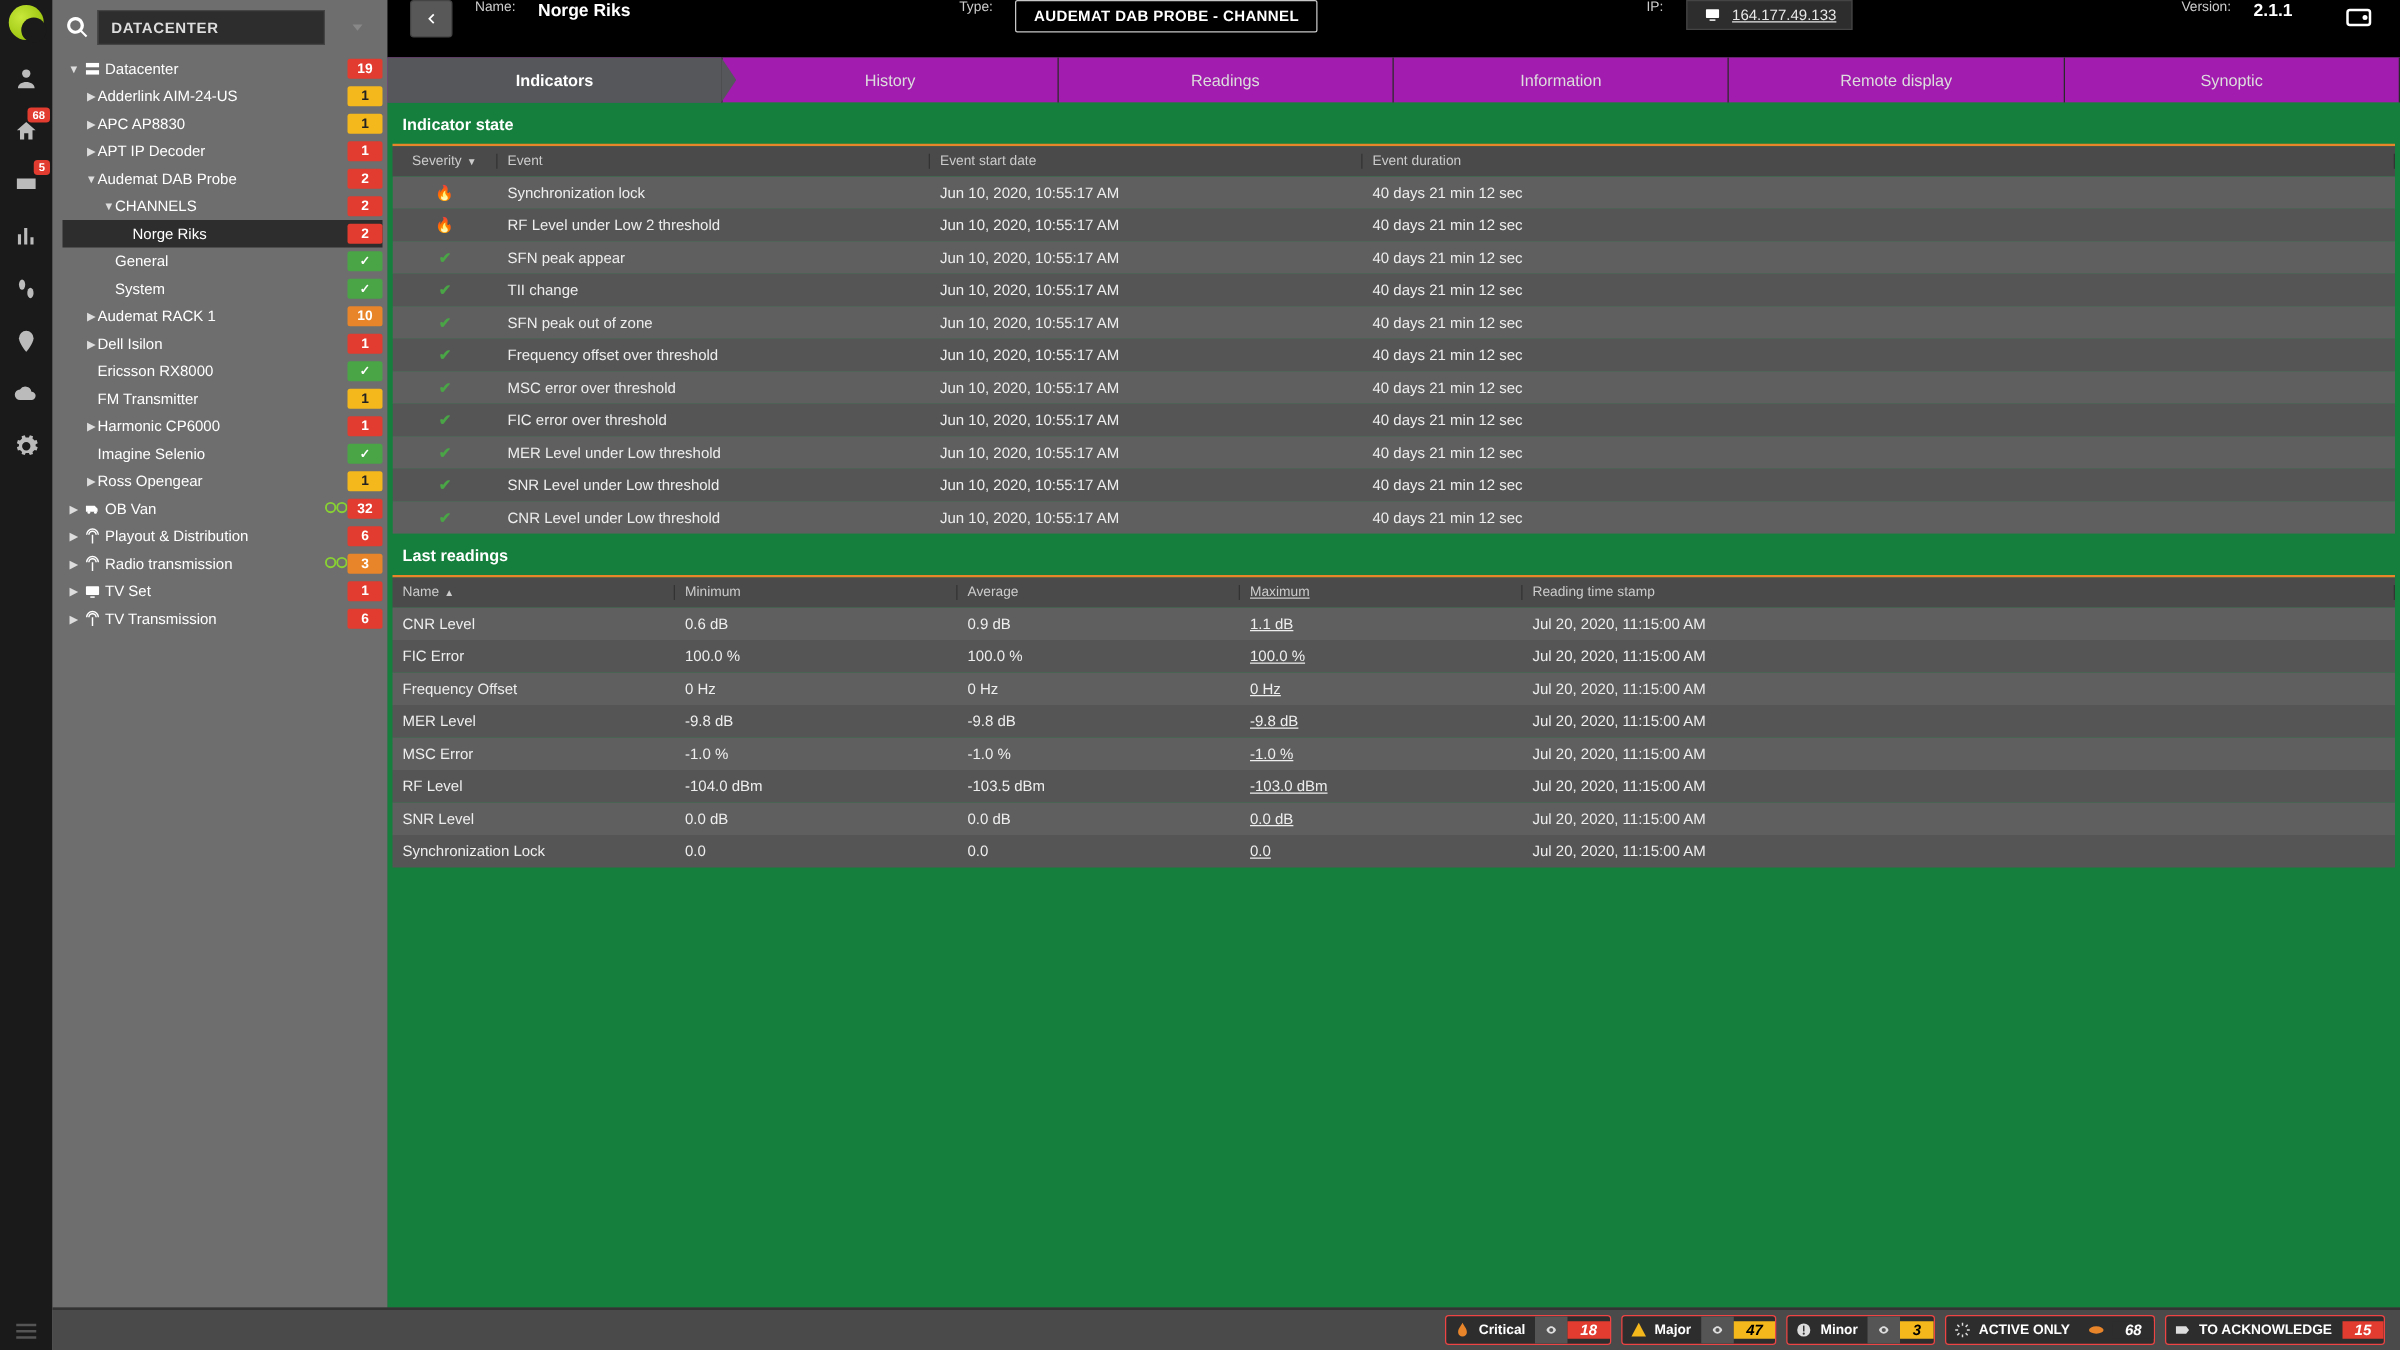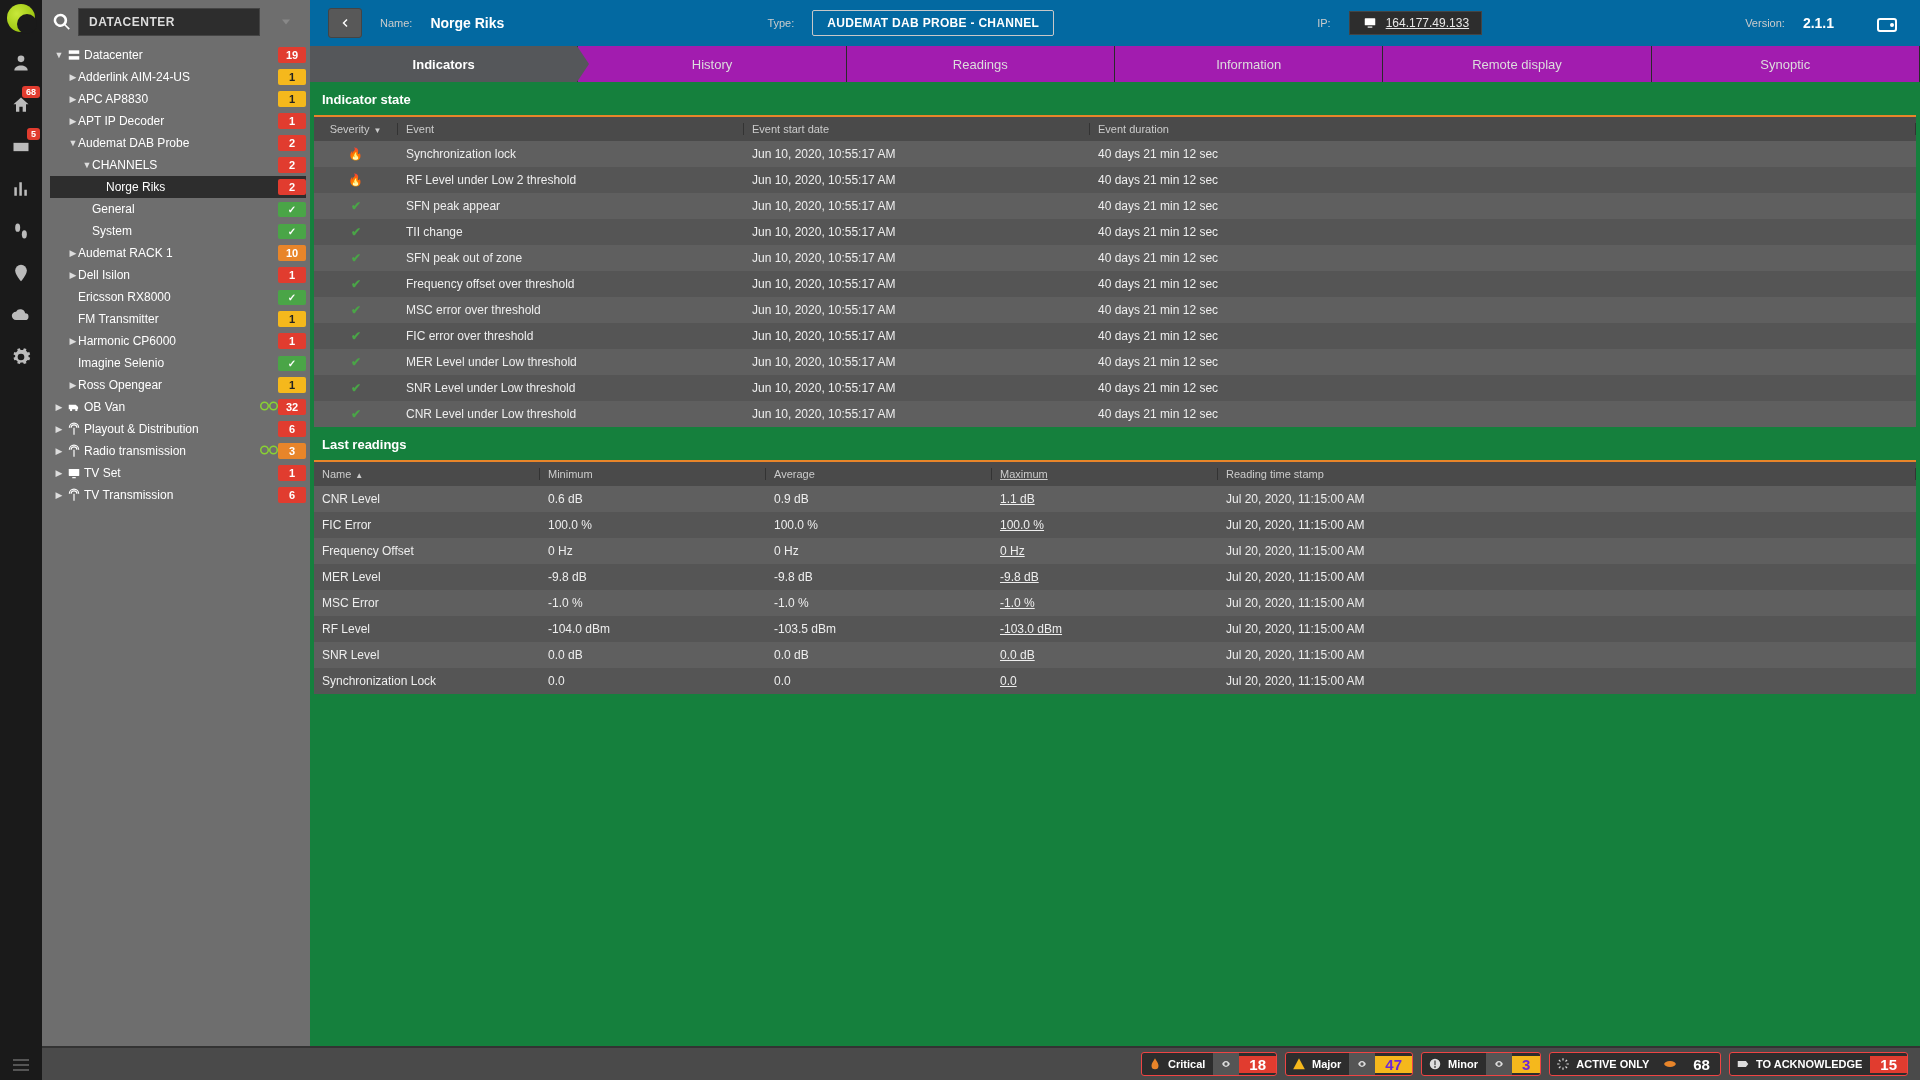--- a/index.html
+++ b/index.html
@@ -38,21 +38,21 @@
 .b-green::after { content:"✓"; font-size:10px; }
 .ind0 { padding-left:4px; }
 .ind1 { padding-left:18px; }
 .ind2 { padding-left:32px; }
 .ind3 { padding-left:46px; }
 .trow.sel { background:#2d2d2d; }
 .hvricon svg { fill:#89d233; width:18px; height:12px; }
 
 
 .main { flex:1; display:flex; flex-direction:column; }
-.topbar { height:46px; background:#0369a1; display:flex; align-items:center; padding:0 18px; gap:18px; }
+.topbar { height:46px; background:#000000; display:flex; align-items:flex-start; padding:0 18px; gap:18px; }
 .backbtn { width:34px; height:30px; background:#585858; border:1px solid #444; display:flex; align-items:center; justify-content:center; cursor:pointer; border-radius:3px; }
 .backbtn svg { width:12px; height:12px; fill:#fff; }
 .tlbl { color:#ccc; font-size:11px; }
 .tval { color:#fff; font-size:14px; font-weight:bold; }
 .tbox { border:1px solid #c8c8c8; padding:5px 14px; color:#fff; font-size:12px; font-weight:bold; letter-spacing:.3px; border-radius:2px; }
 .tboxdark { background:#2d2d2d; border:1px solid #444; padding:4px 12px; display:flex; align-items:center; gap:8px;text-decoration:underline; }
 .tboxdark svg { width:16px; height:14px; fill:#fff; }
 .radioicon { width:30px; height:24px; fill:#fff; margin-left:20px; }
 
 .tabs { height:36px; background:#a21caf; display:flex;justify-content:space-between; }
@@ -85,23 +85,23 @@
 .indicators-scroll { max-height:290px; overflow-y:auto; }
 
 
 .bbar { position:absolute; bottom:0; left:42px; right:0; height:34px; background:#4a4a4a; display:flex; align-items:center; justify-content:flex-end; padding:0 12px; gap:8px; border-top:2px solid #333; }
 .bpill { display:flex; align-items:center; background:#2d2d2d; border:1px solid #ef4444; height:24px; border-radius:3px; overflow:hidden; }
 .bpill .bp-icon { padding:0 6px; display:flex; align-items:center; }
 .bpill .bp-icon svg { width:14px; height:14px; }
 .bpill .bp-lbl { color:#fff; font-size:11px; font-weight:bold; padding-right:8px; }
 .bpill .bp-eye { background:#555; padding:0 6px; display:flex; align-items:center; height:100%; }
 .bpill .bp-eye svg { width:14px; height:10px; fill:#ddd; }
-.bpill .bp-cnt { padding:0 10px; font-weight:bold; font-size:15px; }
+.bpill .bp-cnt { padding:0 10px; font-weight:bold; font-size:12px;font-style:italic; }
 .cnt-red { background:#e13c2f; color:#fff; }
-.cnt-yellow { background:#f5b81c; color:#6d28d9; }
+.cnt-yellow { background:#f5b81c; color:#000000; }
 .cnt-dark { background:#2d2d2d; color:#fff; }
 
 </style>
 </head>
 <body>
 
 <div class="app">
 
   <div class="vnav">
     <div class="logo"></div>

